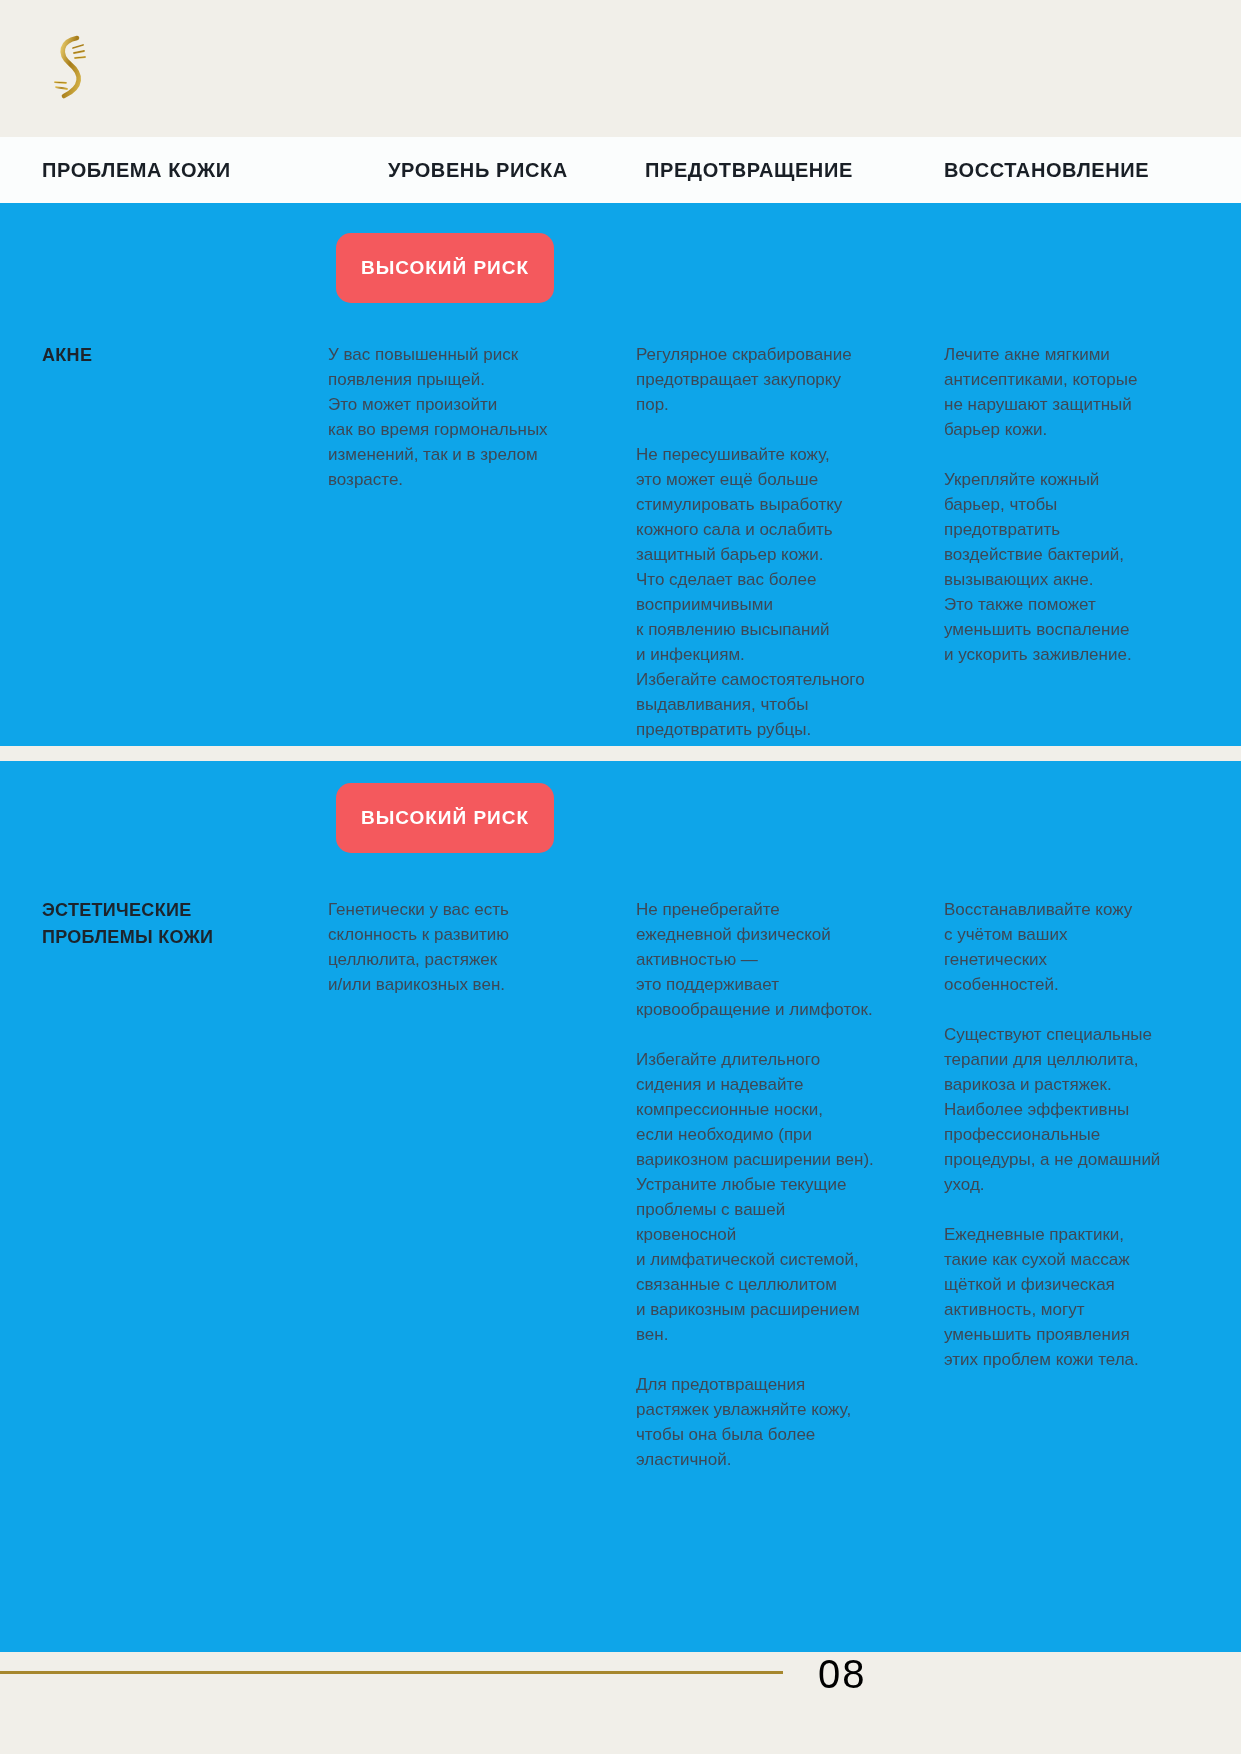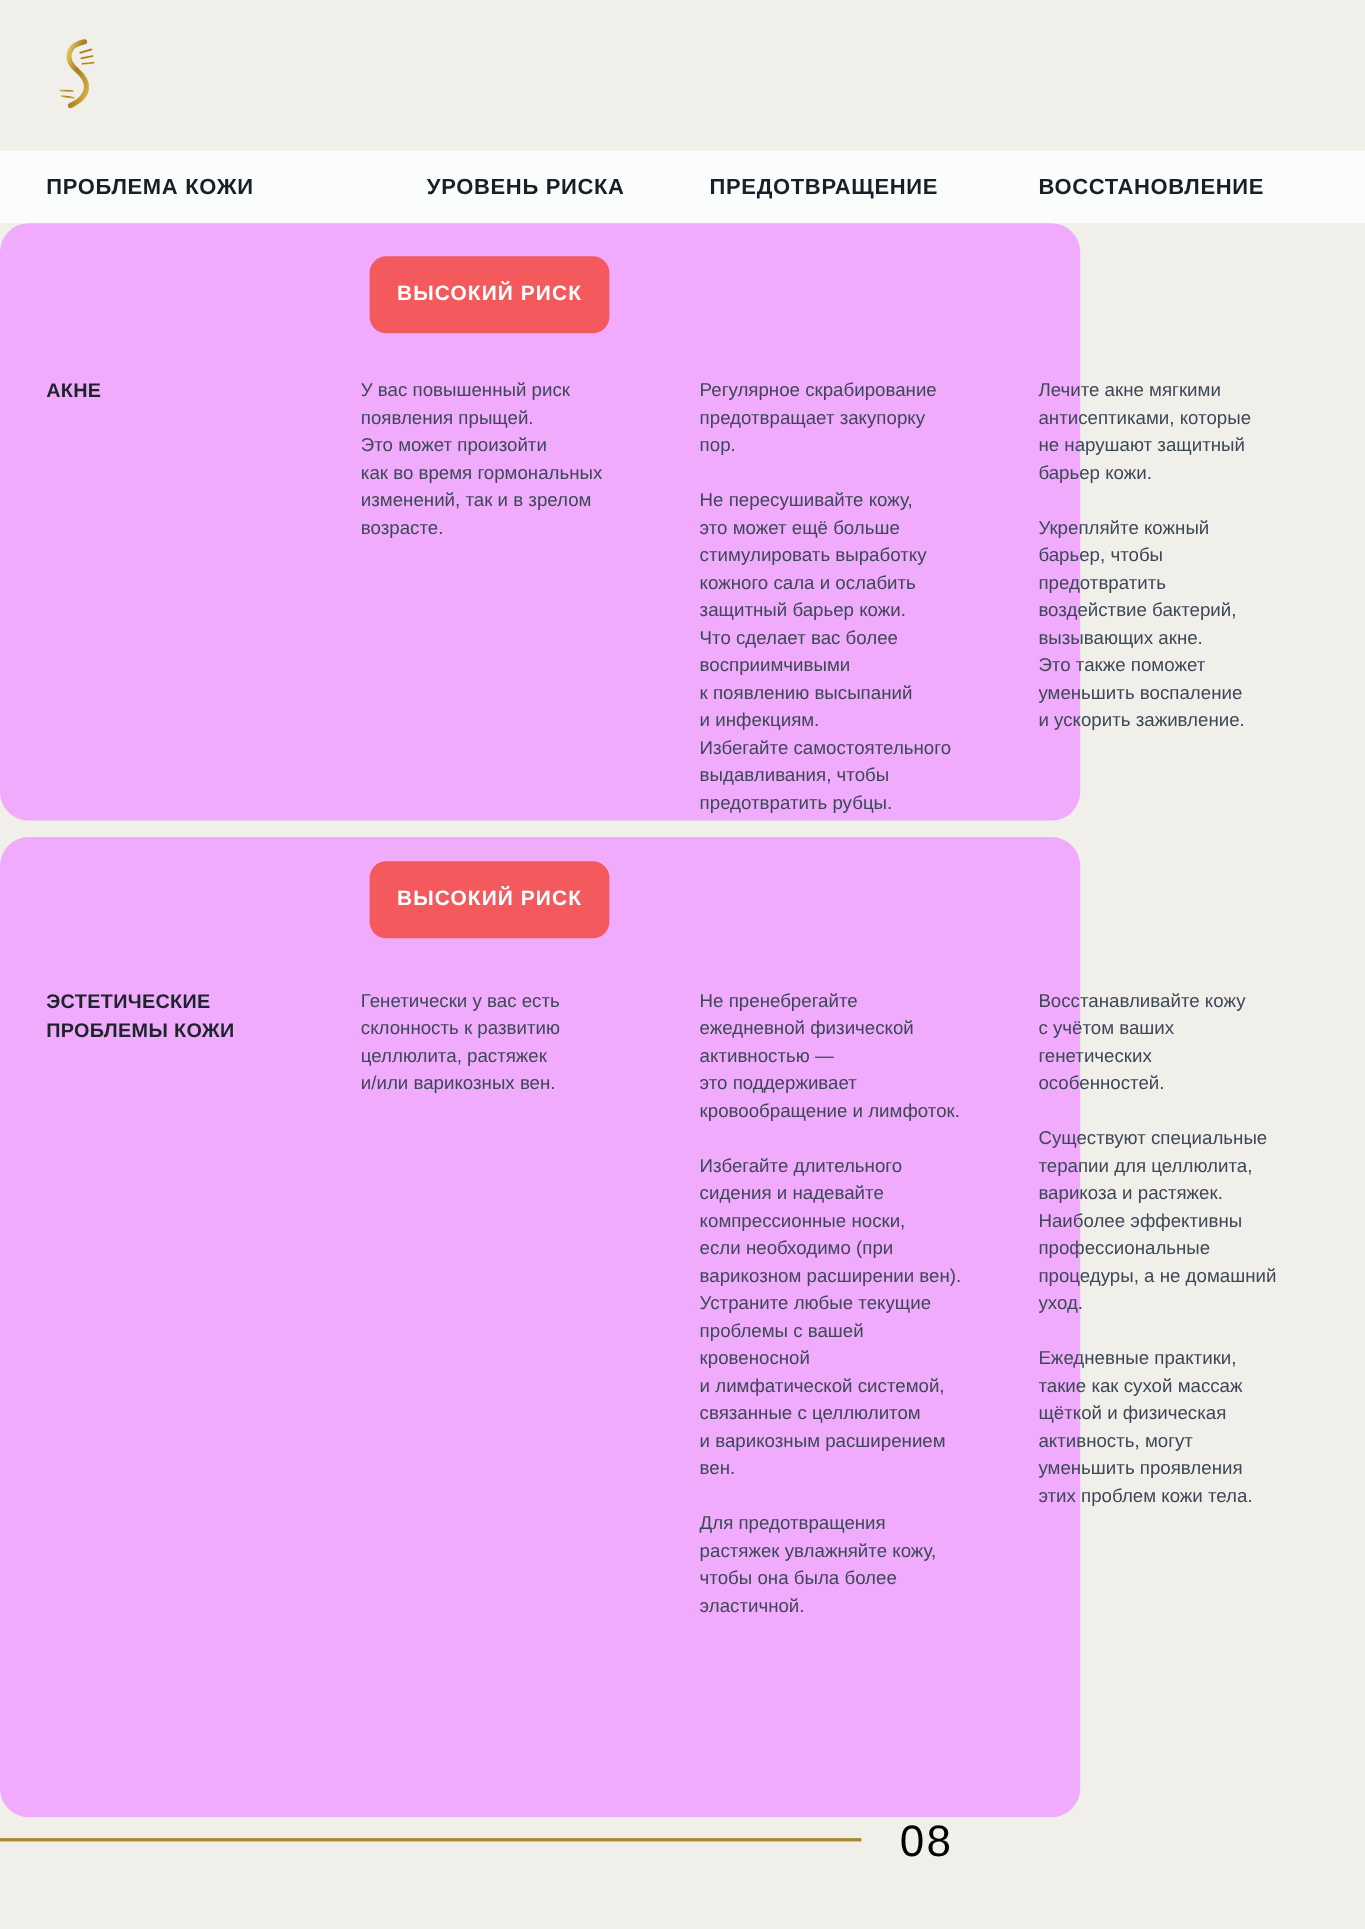--- a/index.html
+++ b/index.html
@@ -18,21 +18,21 @@
   .th{
     position:absolute;top:0;height:66px;display:flex;align-items:center;
     font-size:20px;font-weight:bold;color:#191f26;letter-spacing:0.6px;
     white-space:nowrap;
   }
   .th.c1{left:42px;}
   .th.c2{left:344px;margin-left:44px;}
   .th.c3{left:635px;margin-left:10px;}
   .th.c4{left:944px;}
   .risk-section{
-    position:absolute;left:0;width:982px;background:#f0abfc;border-radius:26px;
+    position:absolute;left:0;width:1241px;background:#0ea5e9;
   }
   .section-1{top:203px;height:543px;}
   .section-2{top:761px;height:891px;}
   .badge{
     position:absolute;left:336px;width:218px;height:70px;
     background:#f4595d;border-radius:15px;
     display:flex;align-items:center;justify-content:center;
     color:#ffffff;font-size:19px;font-weight:bold;letter-spacing:1px;
     white-space:nowrap;
   }

